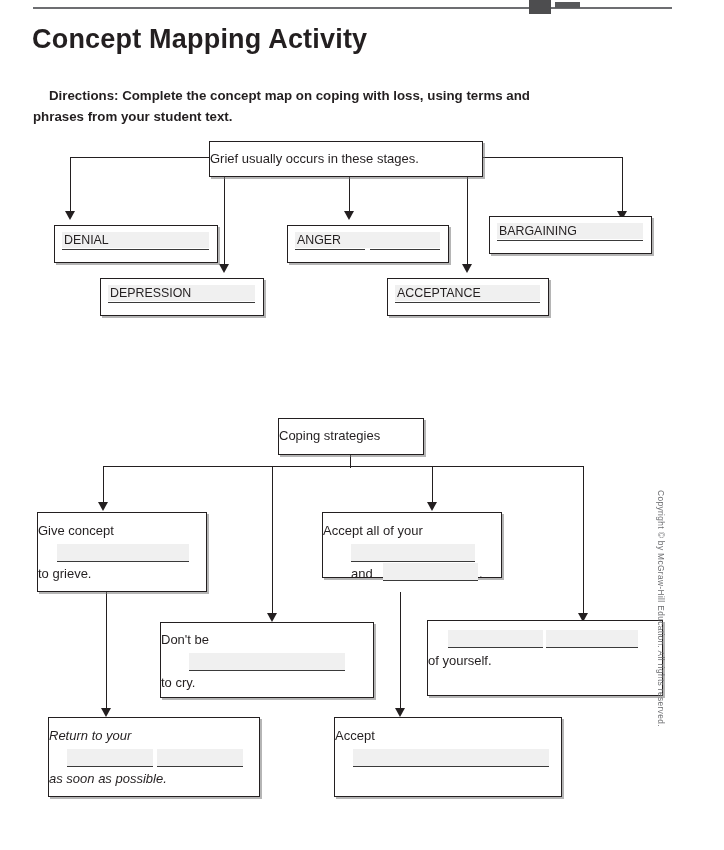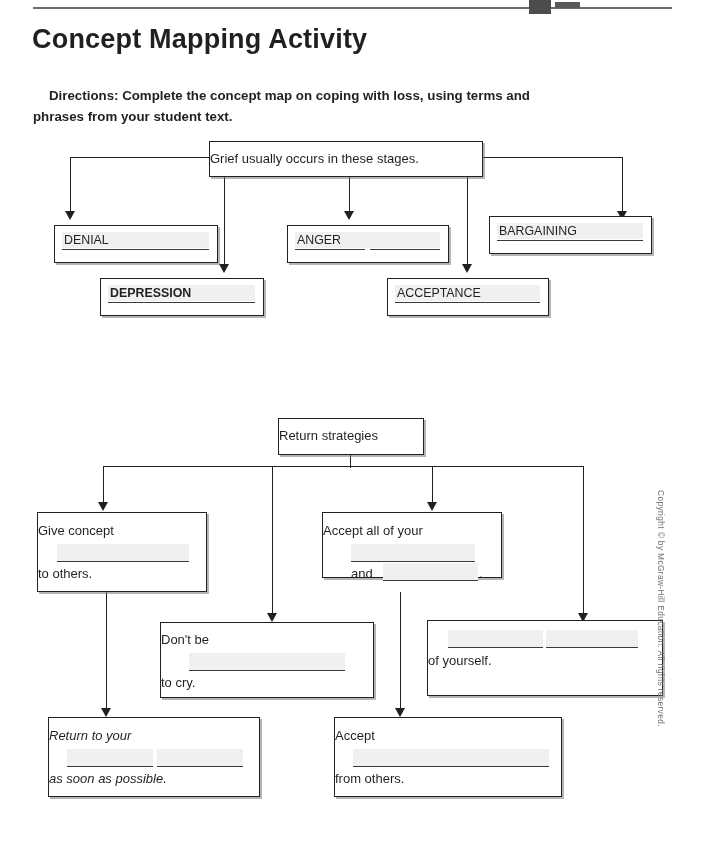--- a/index.html
+++ b/index.html
@@ -171,21 +171,21 @@
 
 <div class="node" style="left:31px; top:225px; width:164px; height:38px;margin-left:23px;">
   <div class="blank noline" style="left:7px; top:6px; width:147px; height:16px;"></div>
   <div class="rule-only" style="left:7px; top:6px; width:147px; height:18px;"></div>
   <div class="node-label cap" style="left:9px; top:7px;">DENIAL</div>
 </div>
 
 <div class="node" style="left:100px; top:278px; width:164px; height:38px;">
   <div class="blank noline" style="left:7px; top:6px; width:147px; height:16px;"></div>
   <div class="rule-only" style="left:7px; top:6px; width:147px; height:18px;"></div>
-  <div class="node-label cap" style="left:9px; top:7px;font-weight:bold;">DEPRESSION</div>
+  <div class="node-label cap" style="left:9px; top:7px;">DEPRESSION</div>
 </div>
 
 <div class="node" style="left:287px; top:225px; width:162px; height:38px;">
   <div class="blank noline" style="left:7px; top:6px; width:145px; height:16px;"></div>
   <div class="rule-only" style="left:7px; top:6px; width:70px; height:18px;"></div>
   <div class="rule-only" style="left:82px; top:6px; width:70px; height:18px;"></div>
   <div class="node-label cap" style="left:9px; top:7px;">ANGER</div>
 </div>
 
 <div class="node" style="left:387px; top:278px; width:162px; height:38px;">
@@ -215,27 +215,27 @@
 <div class="vline" style="left:583px; top:466px; height:149px;"></div>
 <div class="arrow" style="left:578px; top:613px;"></div>
 
 <div class="vline" style="left:106px; top:592px; height:118px;"></div>
 <div class="arrow" style="left:101px; top:708px;"></div>
 
 <div class="vline" style="left:400px; top:592px; height:118px;"></div>
 <div class="arrow" style="left:395px; top:708px;"></div>
 
 <div class="node thin" style="left:278px; top:418px; width:146px; height:37px;">
-  <div class="node-label center" style="top:9px;">Return strategies</div>
+  <div class="node-label center" style="top:9px;">Coping strategies</div>
 </div>
 
 <div class="node" style="left:37px; top:512px; width:170px; height:80px;">
   <div class="node-label center" style="top:10px;">Give concept</div>
   <div class="blank" style="left:19px; top:31px; width:132px; height:18px;"></div>
-  <div class="node-label center" style="top:53px;">to others.</div>
+  <div class="node-label center" style="top:53px;">to grieve.</div>
 </div>
 
 <div class="node" style="left:322px; top:512px; width:180px; height:66px;">
   <div class="node-label center" style="top:10px;">Accept all of your</div>
   <div class="blank" style="left:28px; top:31px; width:124px; height:18px;"></div>
   <div class="node-label" style="left:28px; top:53px;">and</div>
   <div class="blank" style="left:60px; top:50px; width:95px; height:18px;"></div>
   <div class="node-label" style="left:156px; top:53px;">.</div>
 </div>
 
@@ -254,16 +254,15 @@
 <div class="node" style="left:48px; top:717px; width:212px; height:80px;font-style:italic;">
   <div class="node-label center" style="top:10px;">Return to your</div>
   <div class="blank" style="left:18px; top:31px; width:86px; height:18px;"></div>
   <div class="blank" style="left:108px; top:31px; width:86px; height:18px;"></div>
   <div class="node-label center" style="top:53px;">as soon as possible.</div>
 </div>
 
 <div class="node" style="left:334px; top:717px; width:228px; height:80px;">
   <div class="node-label center" style="top:10px;">Accept</div>
   <div class="blank" style="left:18px; top:31px; width:196px; height:18px;"></div>
-  <div class="node-label center" style="top:53px;">from others.</div>
 </div>
 
 <div class="copyright">Copyright © by McGraw-Hill Education. All rights reserved.</div>
 
 </body></html>

